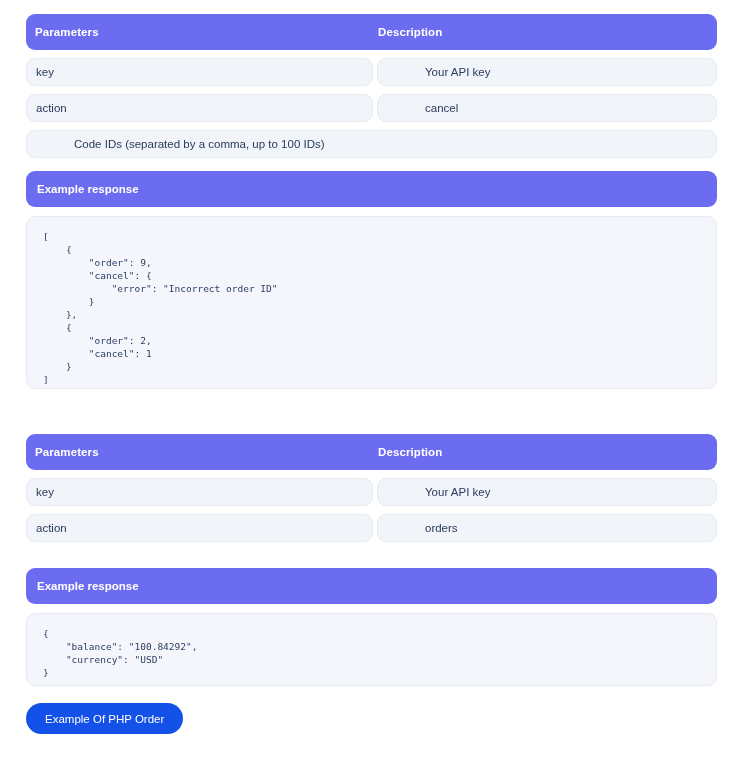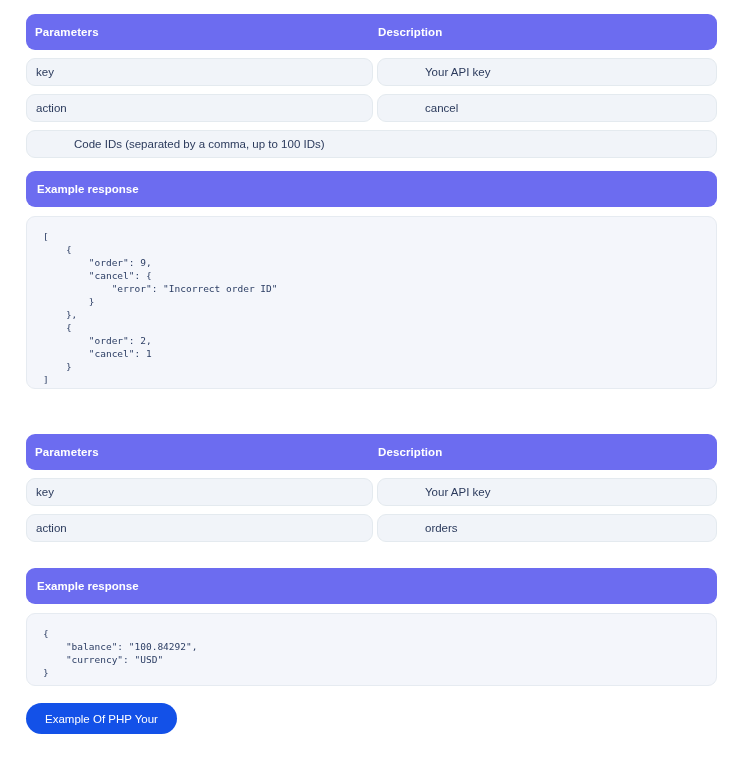--- a/index.html
+++ b/index.html
@@ -194,16 +194,16 @@
 
     <div class="gap-banner-code"></div>
 
     <pre class="code-block code-balance">{
     "balance": "100.84292",
     "currency": "USD"
 }</pre>
 
     <div class="gap-code-button"></div>
 
-    <button class="php-button">Example Of PHP Your</button>
+    <button class="php-button">Example Of PHP Order</button>
 
   </div>
 </div>
 
 </body></html>

